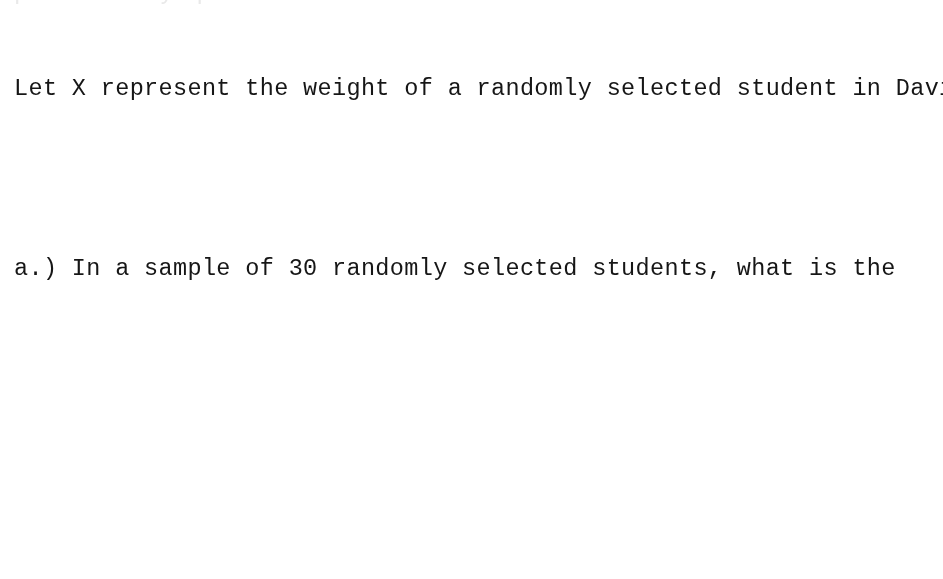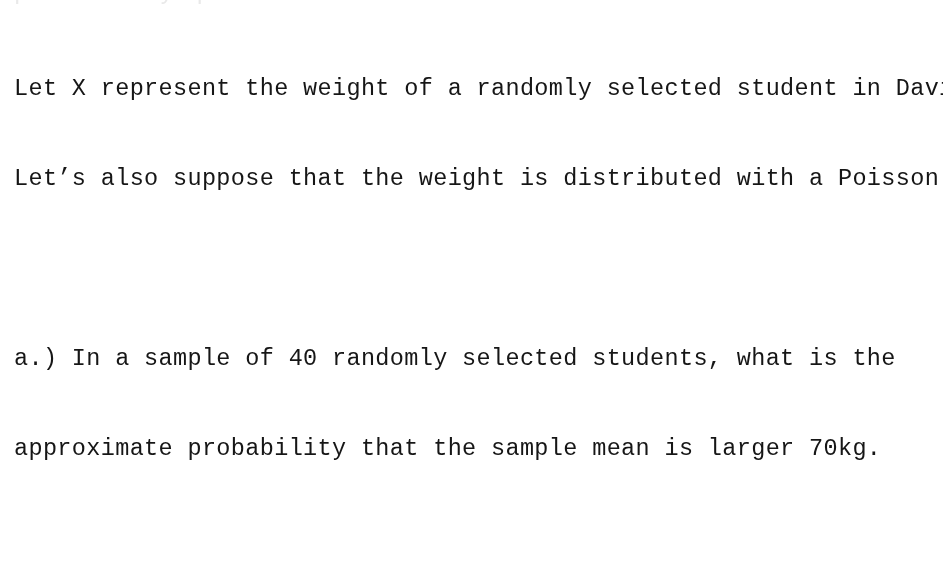--- a/index.html
+++ b/index.html
@@ -74,24 +74,22 @@
 <body>
 
 <div id="page">
 
   <div class="clipped-top-artifact">probability question continued</div>
 
   <div class="doc-body">
 
     <div class="para">
       <span class="line">Let X represent the weight of a randomly selected student in Davis.</span>
-      <span class="line">Let’s also suppose that the weight is distributed with a Poisson</span>
     </div>
 
     <div class="para-gap"></div>
 
     <div class="para">
-      <span class="line">a.) In a sample of 40 randomly selected students, what is the</span>
-      <span class="line">approximate probability that the sample mean is larger 70kg.</span>
+      <span class="line">a.) In a sample of 30 randomly selected students, what is the</span>
     </div>
 
   </div>
 </div>
 
 </body></html>

